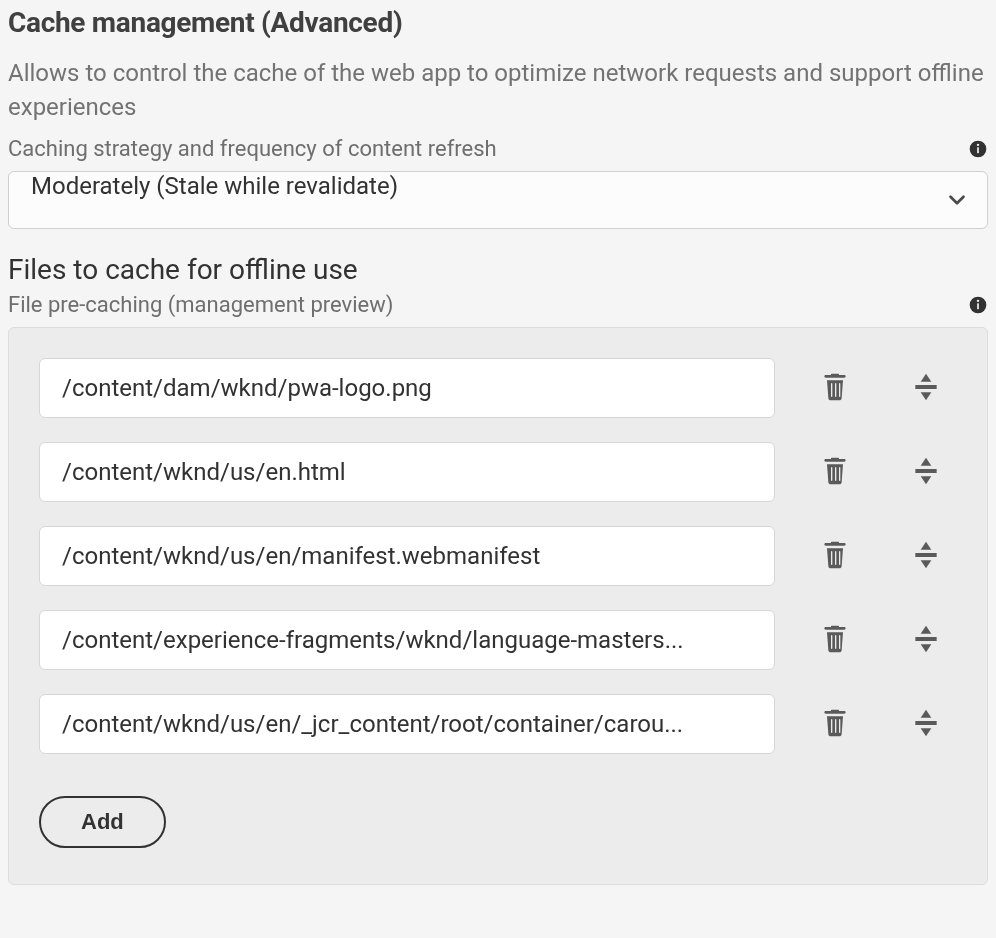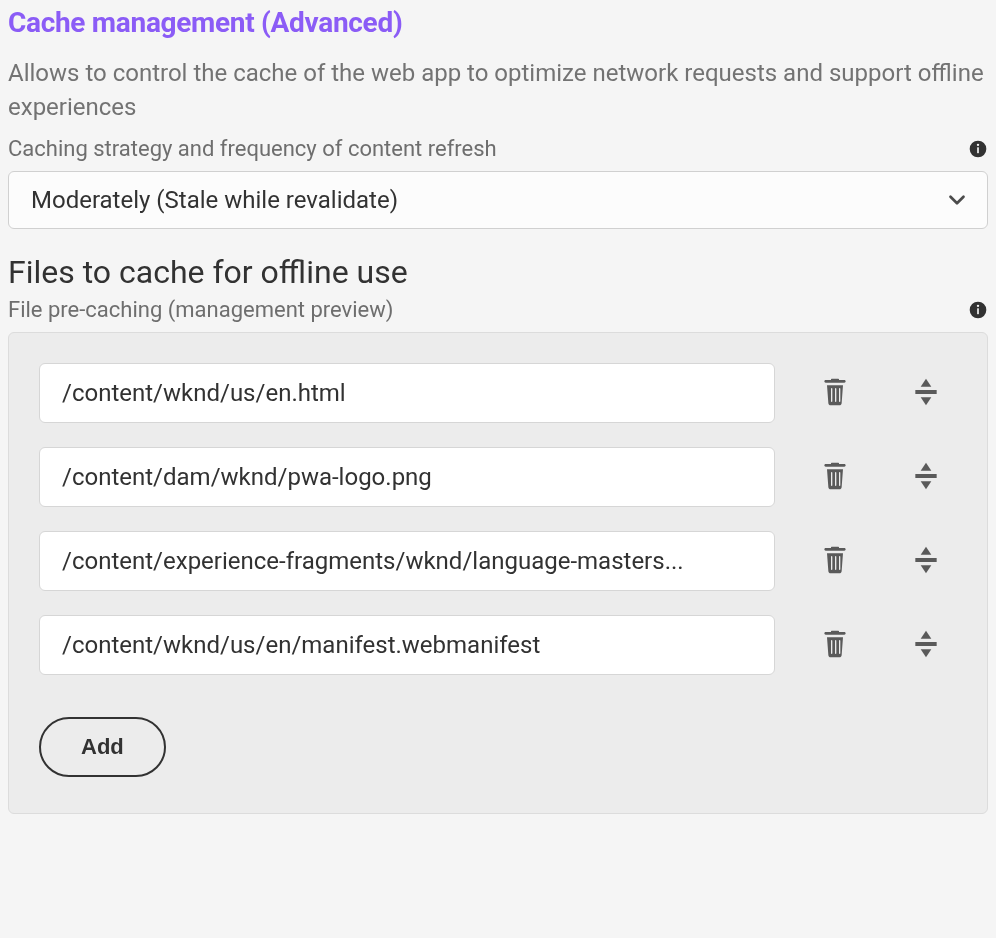--- a/index.html
+++ b/index.html
@@ -7,21 +7,21 @@
       font-family: -apple-system, BlinkMacSystemFont, "Segoe UI", Roboto, "Helvetica Neue", Arial, sans-serif;
       background: #f5f5f5;
       width: 996px;
       height: 938px;
       padding: 6px 8px;
       color: #323232;
     }
     .section-title {
       font-size: 28px;
       font-weight: 700;
-      color: #8b5cf6;
+      color: #404040;
       margin-bottom: 18px;
       letter-spacing: -0.3px;
     }
     .section-desc {
       font-size: 24px;
       font-weight: 400;
       color: #737373;
       line-height: 1.4;
       margin-bottom: 12px;
     }
@@ -31,21 +31,21 @@
       justify-content: space-between;
       gap: 0;
     }
     .field-label {
       font-size: 22px;
       color: #6e6e6e;
       font-weight: 400;
       flex: 1;
     }
     .field-heading {
-      font-size: 32px;
+      font-size: 28px;
       color: #323232;
       font-weight: 400;
       margin-top: 24px;
       margin-bottom: 6px;
     }
     .info-icon {
       width: 20px; height: 20px;
       display: inline-flex; align-items: center; justify-content: center;
       color: #323232;
     }
@@ -58,21 +58,20 @@
     .select {
       width: 100%;
       height: 58px;
       border: 1px solid #d0d0d0;
       border-radius: 6px;
       background: #fcfcfc;
       padding: 0 48px 0 22px;
       font-size: 24px;
       color: #323232;
       display: flex;
-      align-items: center;
       cursor: pointer;
     }
     .select-chevron {
       position: absolute;
       right: 18px;
       top: 50%;
       transform: translateY(-50%);
       width: 26px; height: 26px;
       color: #4b4b4b;
       pointer-events: none;
@@ -111,21 +110,21 @@
       width: 40px; height: 40px;
       display: inline-flex; align-items: center; justify-content: center;
       background: transparent; border: none; cursor: pointer;
       color: #5a5a5a;
       justify-self: center;
     }
     .icon-btn svg { width: 32px; height: 32px; }
 
     .add-btn {
       margin-top: 12px;
-      height: 60px;
+      height: 52px;
       padding: 0 40px;
       border: 2.5px solid #323232;
       border-radius: 30px;
       background: transparent;
       font-size: 22px;
       font-weight: 600;
       color: #323232;
       cursor: pointer;
     }
   </style>
@@ -167,34 +166,47 @@
         <rect x="11" y="10" width="2" height="7" fill="#f5f5f5"></rect>
         <circle cx="12" cy="7" r="1.4" fill="#f5f5f5"></circle>
       </svg>
   </span>
 </div>
 
 <div class="file-list">
   
   <div id="rows">
       <div class="file-row">
+        <div class="file-input">/content/dam/wknd/pwa-logo.png</div>
+        <button class="icon-btn">
+          <span><svg viewBox="0 0 24 24">
+              <use href="#trash-icon-path"></use>
+            </svg></span>
+        </button>
+        <button class="icon-btn">
+          <span><svg viewBox="0 0 24 24">
+              <use href="#reorder-icon-path"></use>
+            </svg></span>
+        </button>
+      </div>
+      <div class="file-row">
         <div class="file-input">/content/wknd/us/en.html</div>
         <button class="icon-btn">
           <span><svg viewBox="0 0 24 24">
               <use href="#trash-icon-path"></use>
             </svg></span>
         </button>
         <button class="icon-btn">
           <span><svg viewBox="0 0 24 24">
               <use href="#reorder-icon-path"></use>
             </svg></span>
         </button>
       </div>
       <div class="file-row">
-        <div class="file-input">/content/dam/wknd/pwa-logo.png</div>
+        <div class="file-input">/content/wknd/us/en/manifest.webmanifest</div>
         <button class="icon-btn">
           <span><svg viewBox="0 0 24 24">
               <use href="#trash-icon-path"></use>
             </svg></span>
         </button>
         <button class="icon-btn">
           <span><svg viewBox="0 0 24 24">
               <use href="#reorder-icon-path"></use>
             </svg></span>
         </button>
@@ -206,21 +218,21 @@
               <use href="#trash-icon-path"></use>
             </svg></span>
         </button>
         <button class="icon-btn">
           <span><svg viewBox="0 0 24 24">
               <use href="#reorder-icon-path"></use>
             </svg></span>
         </button>
       </div>
       <div class="file-row">
-        <div class="file-input">/content/wknd/us/en/manifest.webmanifest</div>
+        <div class="file-input">/content/wknd/us/en/_jcr_content/root/container/carou...</div>
         <button class="icon-btn">
           <span><svg viewBox="0 0 24 24">
               <use href="#trash-icon-path"></use>
             </svg></span>
         </button>
         <button class="icon-btn">
           <span><svg viewBox="0 0 24 24">
               <use href="#reorder-icon-path"></use>
             </svg></span>
         </button>

